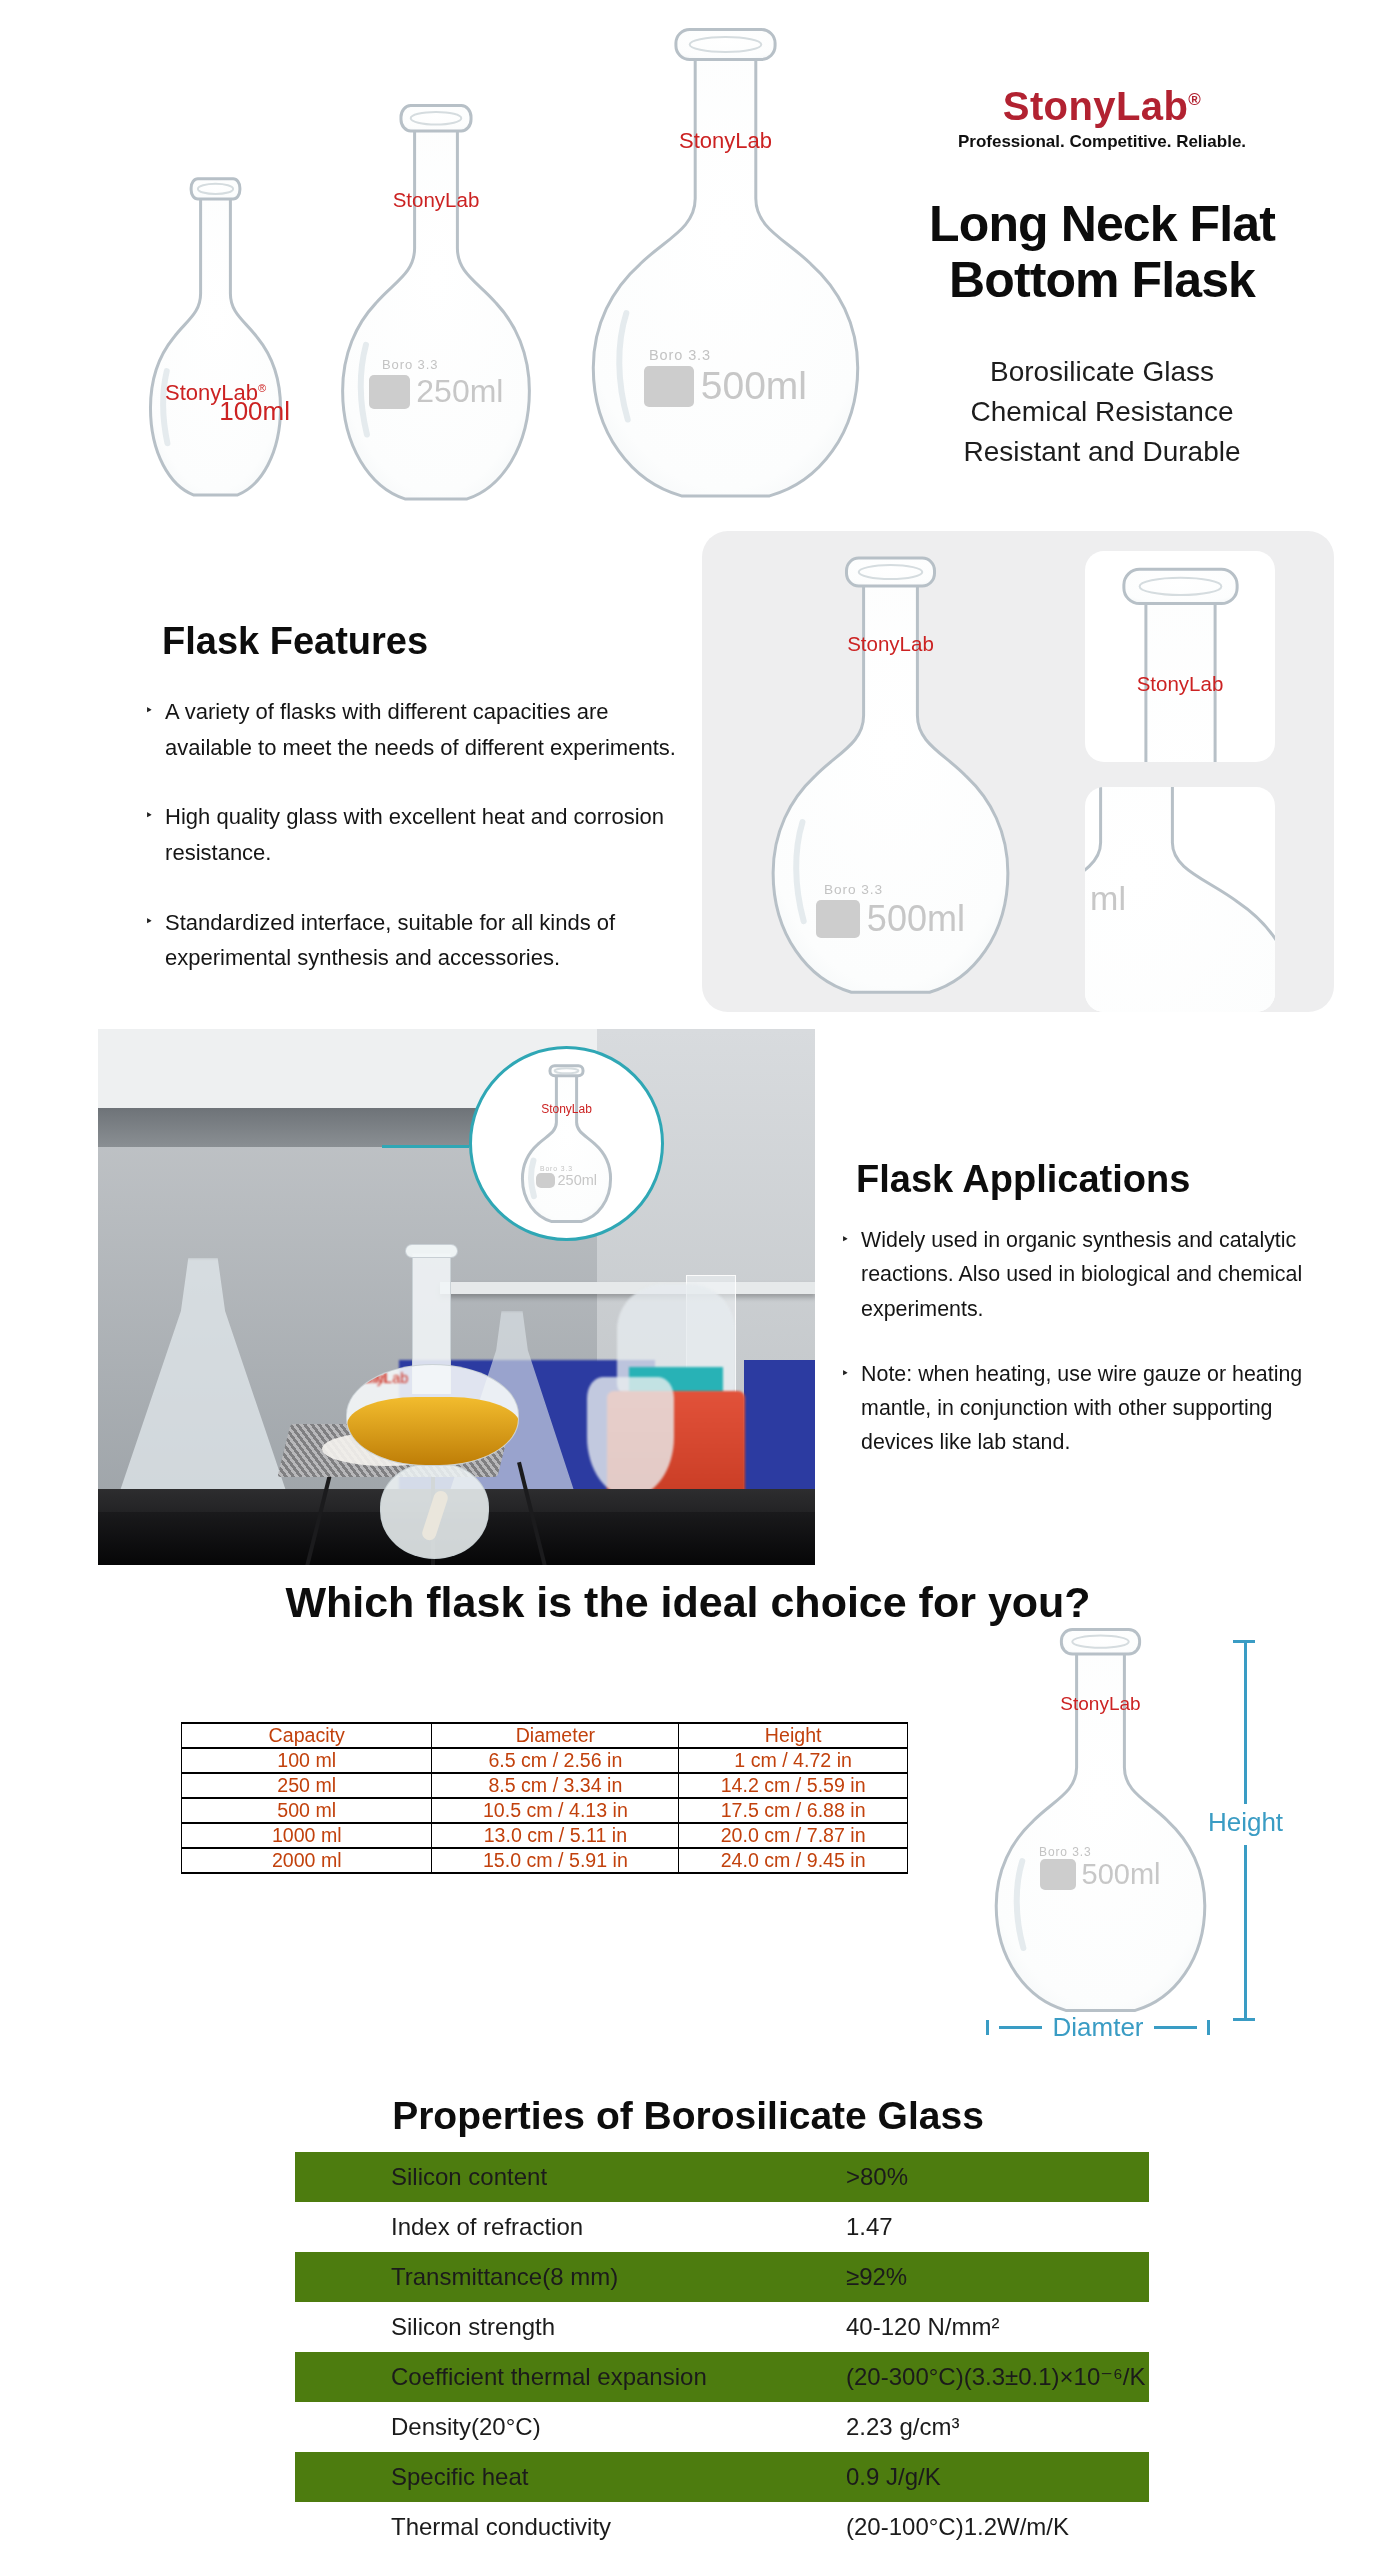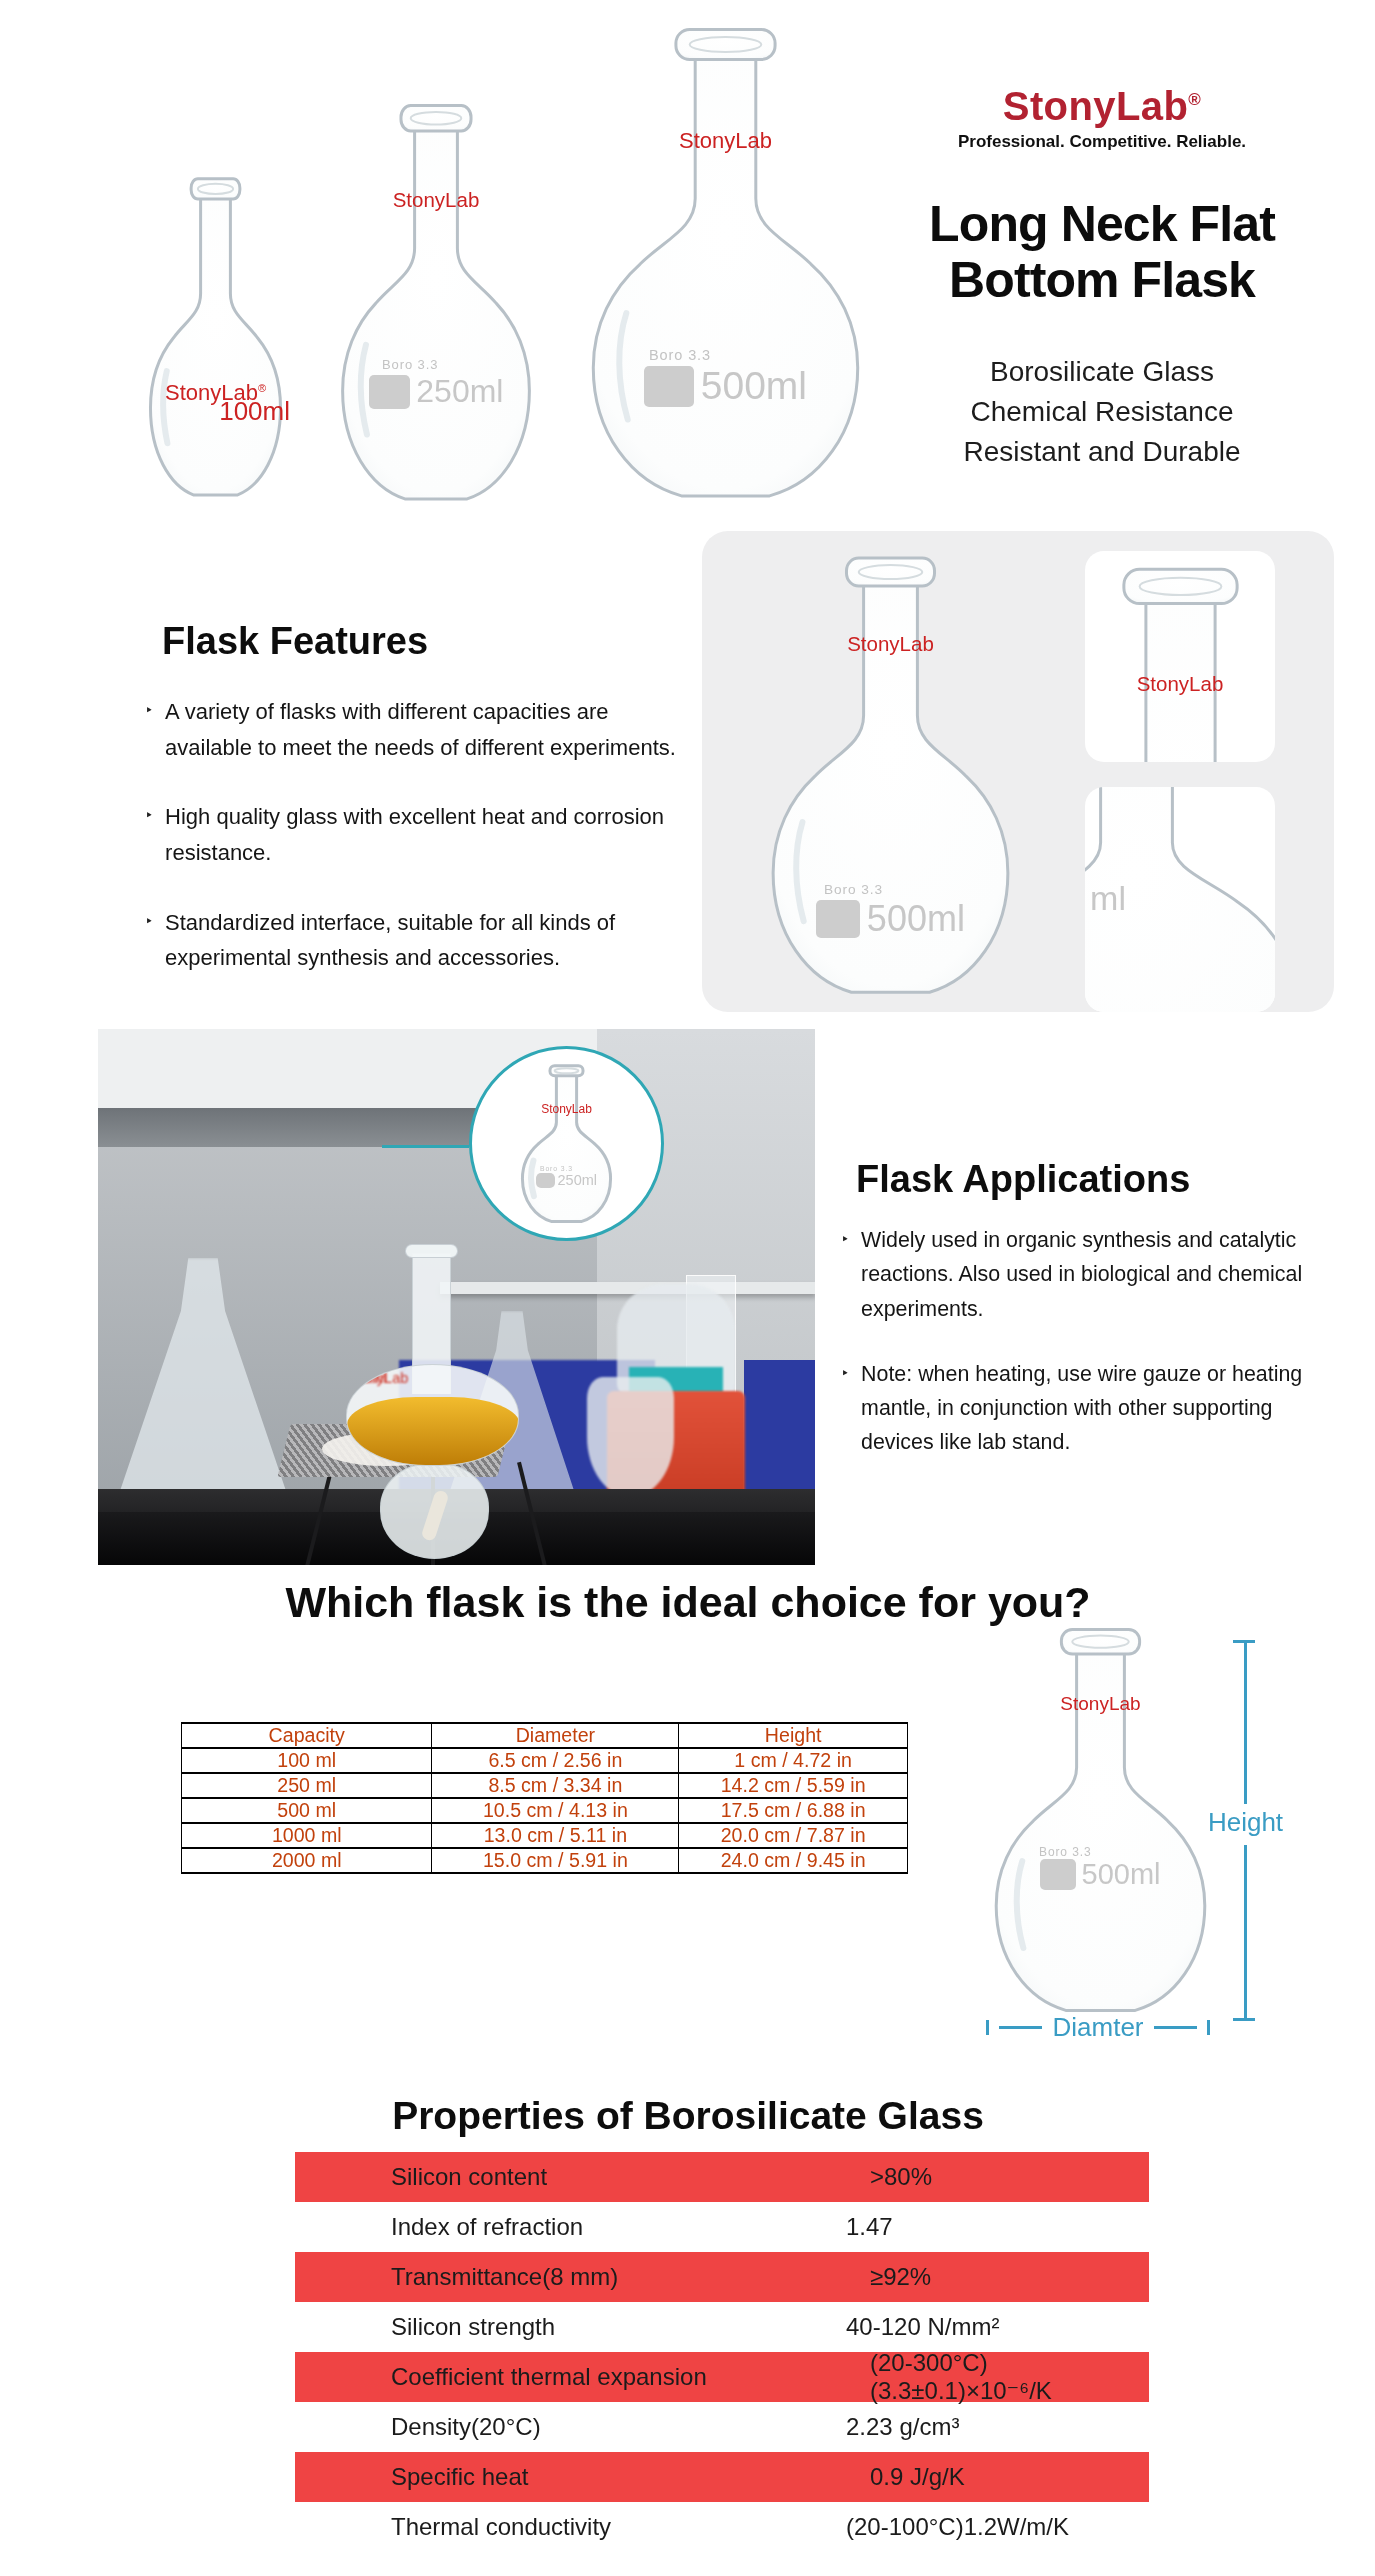--- a/index.html
+++ b/index.html
@@ -64,21 +64,21 @@
   .p-lamp-bulb { left:282px; top:434px; width:109px; height:96px; background:rgba(236,241,243,.88); border:1.7px solid rgba(200,208,212,.9); border-radius:46% 46% 50% 50%; z-index:6; }
   .p-lamp-cap { left:321px; top:415px; width:31px; height:22px; background:#cfd3d5; border-radius:5.1px 5.1px 0 0; z-index:6; }
   .p-wick { left:330px; top:461px; width:13.7px; height:51px; background:#eae6dc; border-radius:6.8px; transform:rotate(18deg); z-index:7; }
   .p-callout-line { left:284px; top:116px; width:87px; height:2.6px; background:#2fa7b5; z-index:11; }
   .p-inset-circle { left:371px; top:17px; width:195px; height:195px; background:#fff; border:3.4px solid #2fa7b5; border-radius:50%; z-index:12; overflow:hidden; }
 
   
   .cap-table { border-collapse:collapse; width:727px; table-layout:fixed; background:#fff; }
   .cap-table td { border:1.7px solid #000; border-top-width:2.6px; border-bottom-width:2.6px; height:23px; text-align:center; font-size:19.6px; color:#c2410c; }
   .prop-row { display:flex; height:50px; align-items:center; font-size:24px; color:#1b1b1b; }
-  .prop-row.odd { background:#ef4444;gap:24px; }
+  .prop-row.odd { background:#4d7c0f; }
   .prop-label { flex:0 0 551px; padding-left:96px; }
   .prop-value { flex:1; }
 
   
   .teal { background:#3a9cc4; }
   .measure-label { color:#3a9cc4; font-size:26px; }
   .diam-row { display:flex; align-items:center; gap:10.2px; width:224px; }
   .diam-row .line { flex:1; height:2.6px; background:#3a9cc4; }
   .diam-row .tick { width:2.6px; height:15.4px; background:#3a9cc4; }
 

